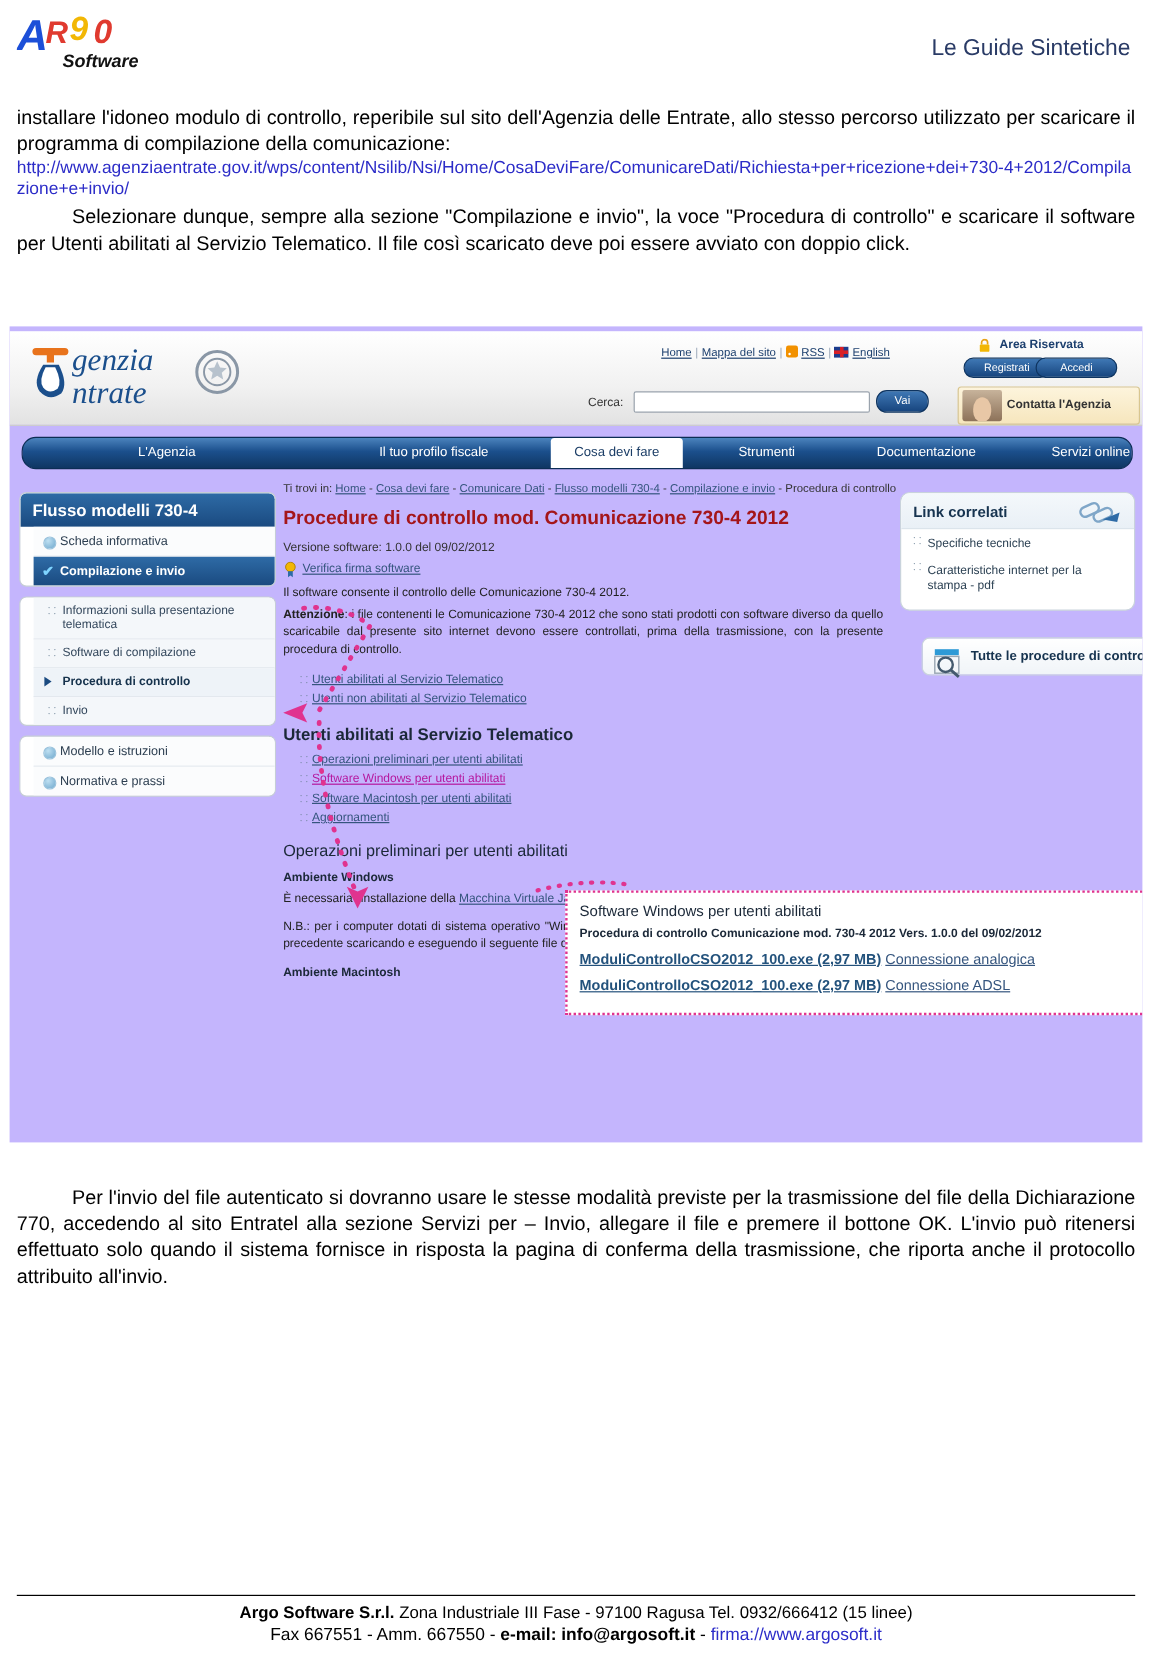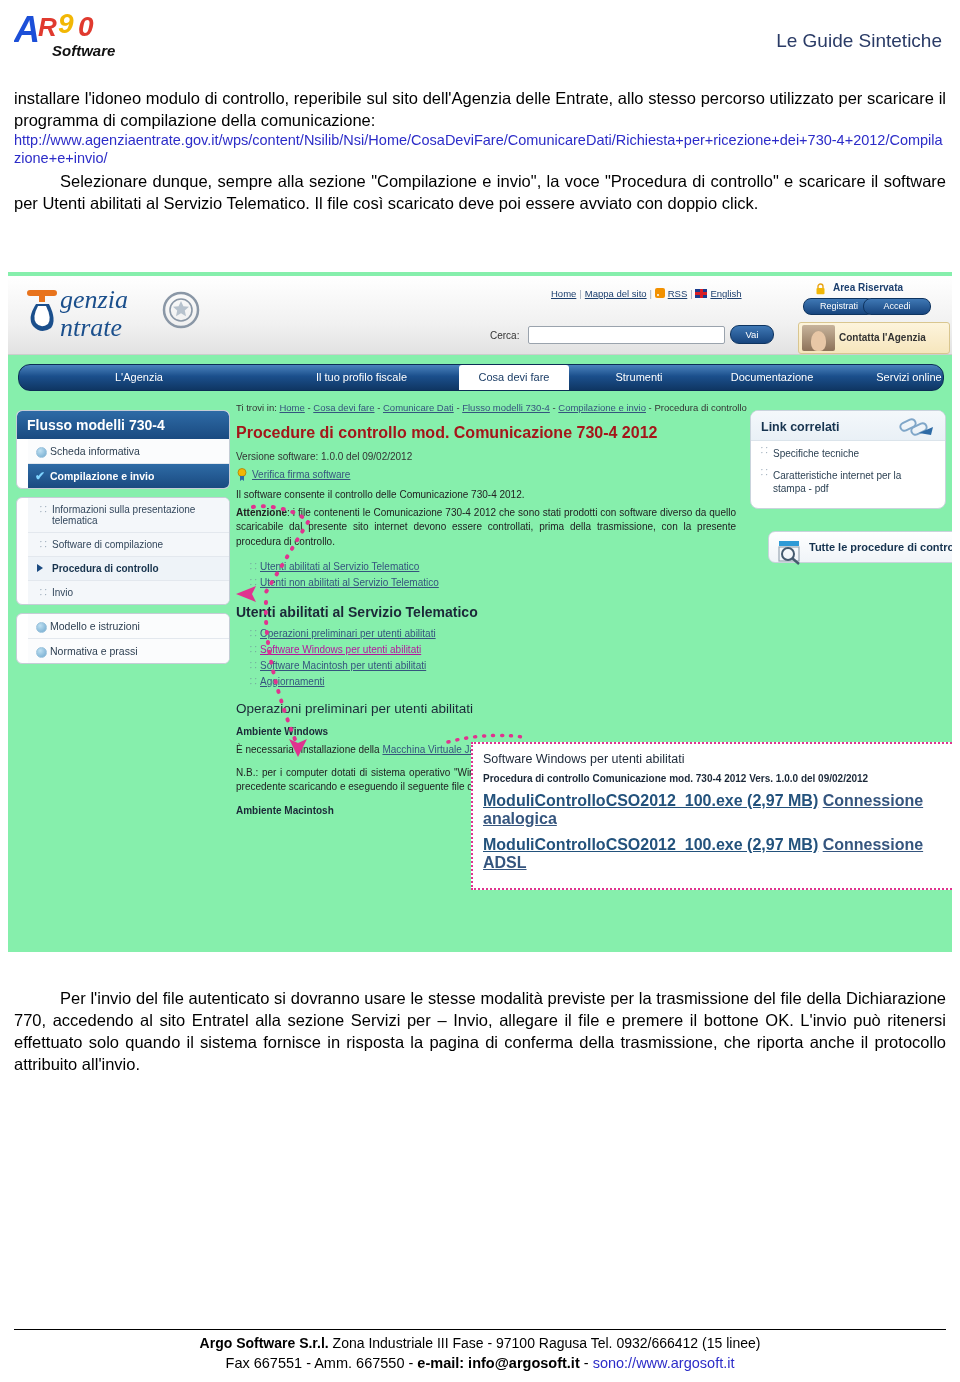--- a/index.html
+++ b/index.html
@@ -59,21 +59,21 @@
     word-break: break-all;
     font-family: "Liberation Sans", sans-serif;
   }
 
   
   .shot {
     position: absolute;
     left: 8px; top: 272px;
     width: 944px;
     height: 680px;
-    background: #86efac;
+    background: #c4b5fd;
     overflow: hidden;
     font-family: "Liberation Sans", sans-serif;
   }
 
   
   .site-top {
     position: absolute;
     left: 0; top: 4px;
     width: 944px; height: 78px;
     background: linear-gradient(#ffffff, #f1f1f1 60%, #e2e2e2);
@@ -485,23 +485,22 @@
     color: #1b2838;
     margin-bottom: 7px;
   }
   .popup-sub {
     font-size: 10px;
     font-weight: bold;
     color: #1b2838;
     margin-bottom: 8px;
   }
   .popup-row {
-    font-size: 16px;
+    font-size: 12px;
     margin-bottom: 8px;
-    font-weight: bold;
   }
   .popup-row b { color: #23527c; text-decoration: underline; }
   .popup-row span { color: #35557e; text-decoration: underline; }
 
   
   .arrows {
     position: absolute;
     left: 0; top: 0;
     width: 944px; height: 680px;
     pointer-events: none;
@@ -791,15 +790,15 @@
 <div class="doc-body2">
   <p class="just indent">Per l'invio del file autenticato si dovranno usare le stesse modalità previste per la trasmissione del file della Dichiarazione 770, accedendo al sito Entratel alla sezione Servizi per – Invio, allegare il file e premere il bottone OK. L'invio può ritenersi effettuato solo quando il sistema fornisce in risposta la pagina di conferma della trasmissione, che riporta anche il protocollo attribuito all'invio.</p>
 </div>
 
 <div class="footer-rule"></div>
 <div class="footer">
   <div class="f1">
     <b class="tight">Argo Software S.r.l.</b><span> Zona Industriale III Fase - 97100 Ragusa Tel. 0932/666412 (15 linee)</span>
   </div>
   <div class="f2">
-    <span>Fax 667551 - Amm. 667550 - </span><b class="tight">e-mail: info@argosoft.it</b><span> - </span><span class="f-link">sono://www.argosoft.it</span>
+    <span>Fax 667551 - Amm. 667550 - </span><b class="tight">e-mail: info@argosoft.it</b><span> - </span><span class="f-link">firma://www.argosoft.it</span>
   </div>
 </div>
 
 </body></html>

